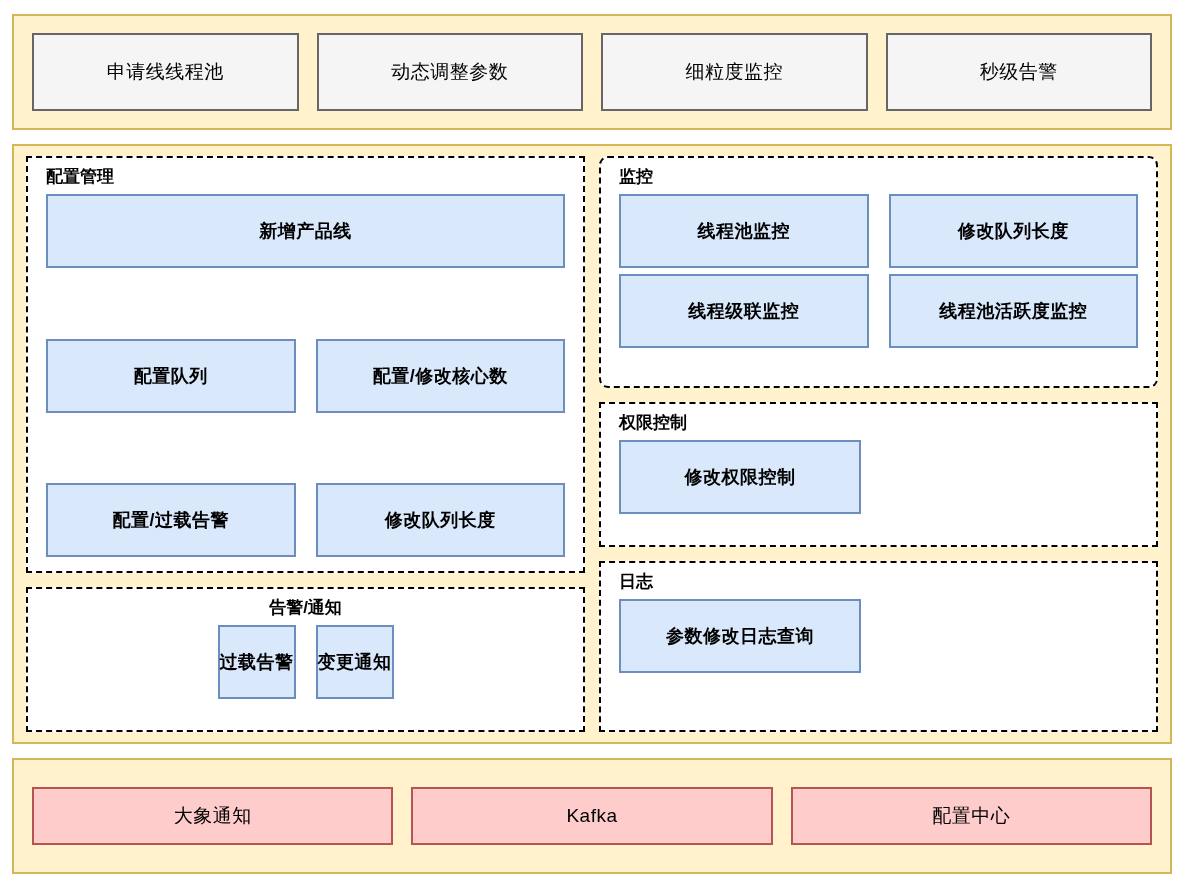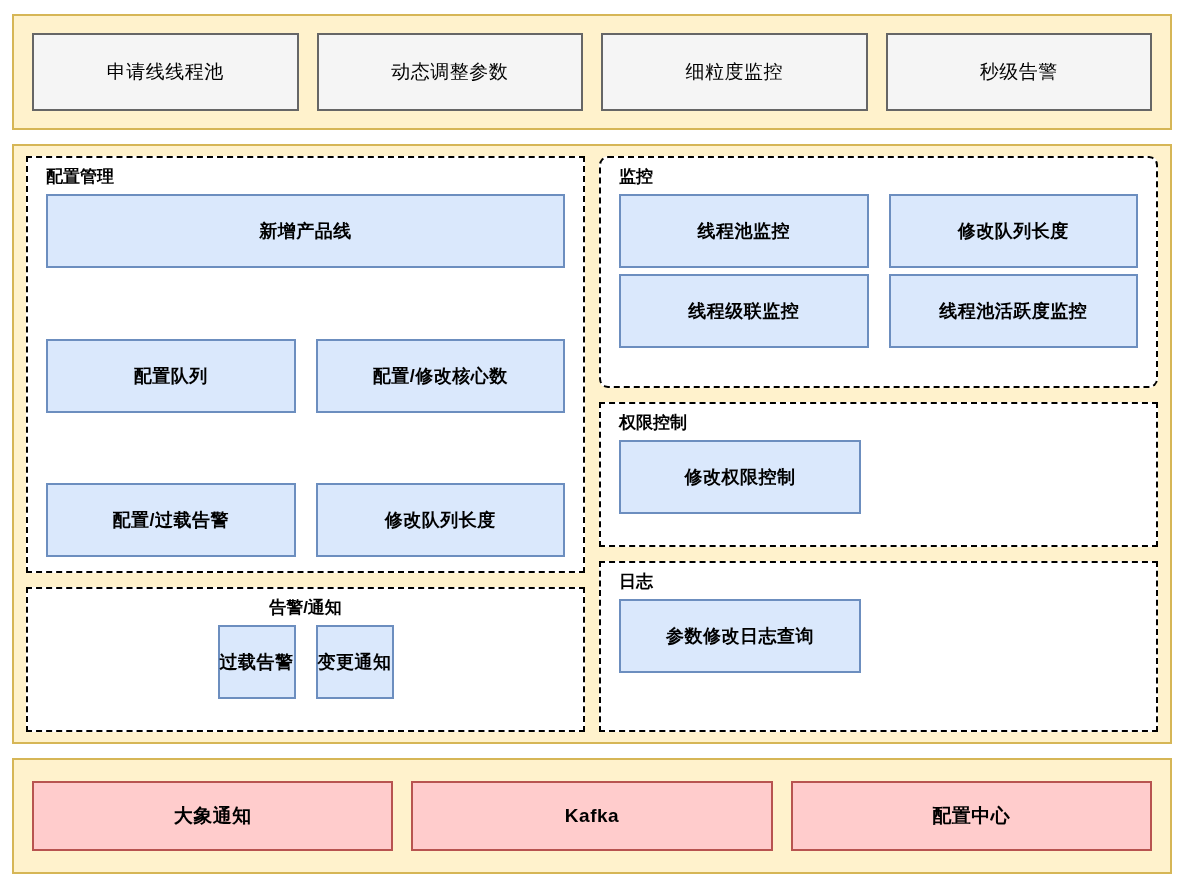--- a/index.html
+++ b/index.html
@@ -70,30 +70,29 @@
     display: flex;
     align-items: center;
     justify-content: center;
     font-size: 19px;
     letter-spacing: 0.5px;
   }
 
   
   .pink-box {
     flex: 1 1 0;
-    height: 70px;
+    height: 58px;
     background: #ffcccc;
     border: 2px solid #b85450;
     box-sizing: border-box;
     display: flex;
     align-items: center;
     justify-content: center;
     font-size: 19px;
     letter-spacing: 0.5px;
-    font-weight: bold;
   }
 
   
   .column {
     flex: 1 1 0;
     display: flex;
     flex-direction: column;
     gap: 14px;
     min-width: 0;
     font-weight: bold;

